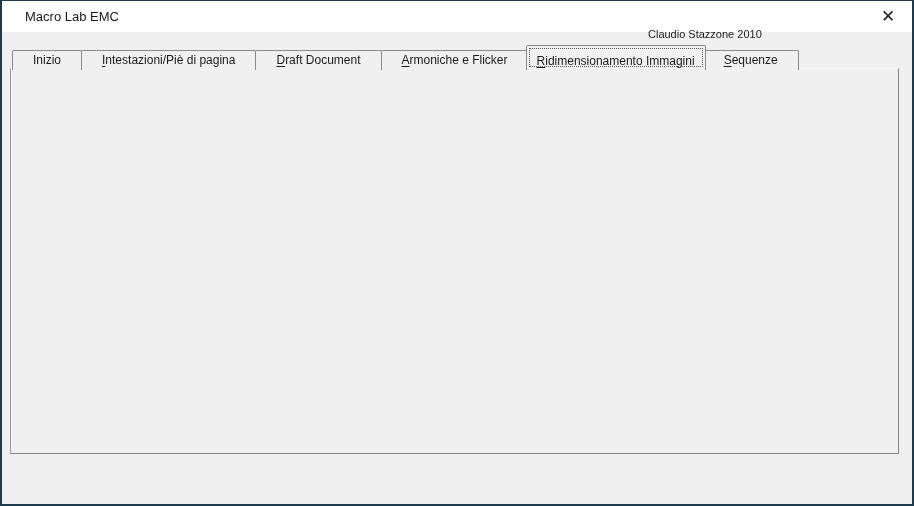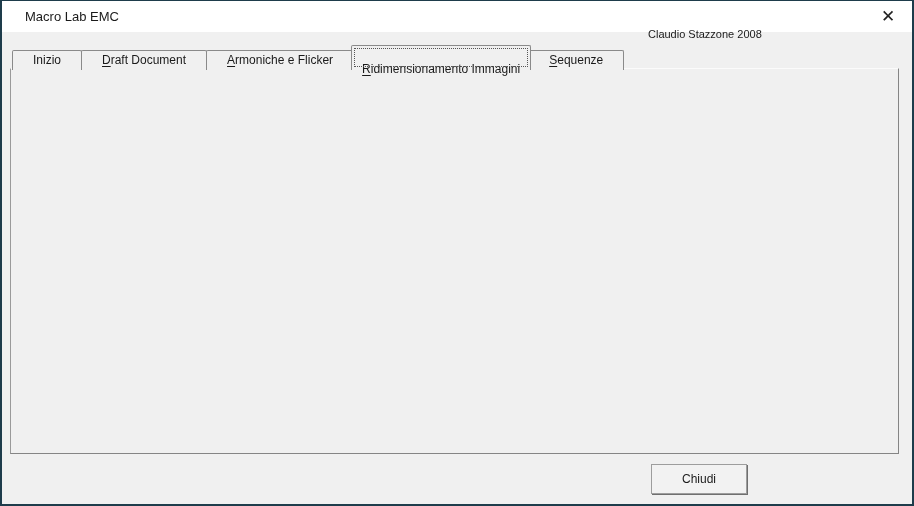--- a/index.html
+++ b/index.html
@@ -26,21 +26,21 @@
   
   .tabstrip { position:absolute; left:10px; top:47px; display:flex; align-items:flex-end; z-index:3; }
   .tab {
     height:20px; line-height:19px; padding:0 20px;
     background:#f0f0f0; border:1px solid #8a8a8a; border-bottom:none;
     border-radius:2px 2px 0 0; margin-right:-1px; white-space:nowrap;
     position:relative; z-index:2;
   }
   .tab.selected {
     height:25px; line-height:22px; margin-top:-3px; margin-left:-2px; margin-right:-3px;
-    padding:12px 10px; z-index:5;
+    padding:4px 10px; z-index:5;
     outline:1px dotted #555; outline-offset:-4px;
   }
   .tab u { text-underline-offset:2px; }
 
   
   .page {
     position:absolute; left:8px; top:67px; width:889px; height:386px;
     background:#f0f0f0;
     border:1px solid; border-color:#fbfbfb #858585 #858585 #9a9a9a;
     z-index:1;
@@ -118,24 +118,25 @@
 </head>
 <body>
 
 <div class="window">
 
   <div class="titlebar">
     <span class="title">Macro Lab EMC</span>
     <div class="close-btn">✕</div>
   </div>
 
-  <div class="credit">Claudio Stazzone 2008</div>
+  <div class="credit">Claudio Stazzone 2010</div>
 
   <div class="tabstrip">
     <div class="tab">Inizio</div>
+    <div class="tab"><u>I</u>ntestazioni/Piè di pagina</div>
     <div class="tab"><u>D</u>raft Document</div>
     <div class="tab"><u>A</u>rmoniche e Flicker</div>
     <div class="tab selected"><u>R</u>idimensionamento Immagini</div>
     <div class="tab"><u>S</u>equenze</div>
   </div>
 
   <div class="page"></div>
 
   <div class="btn btn-cartella">Cartella di lavoro</div>
   <input class="path-field" value="" style="">
@@ -169,15 +170,14 @@
     <div class="spin-btn spin-down">
       <span class="tri-down"></span>
     </div>
   </div>
   <input class="percent-field sunken" value="70" style="">
   <div class="lbl-pct-sign">%</div>
   <div class="btn btn-ridimensiona">Ridimensiona</div>
   <div class="btn btn-p90">+90</div>
   <div class="btn btn-m90">-90</div>
 
-  <div class="btn btn-chiudi">Chiudi</div>
 
 </div>
 
 </body></html>

